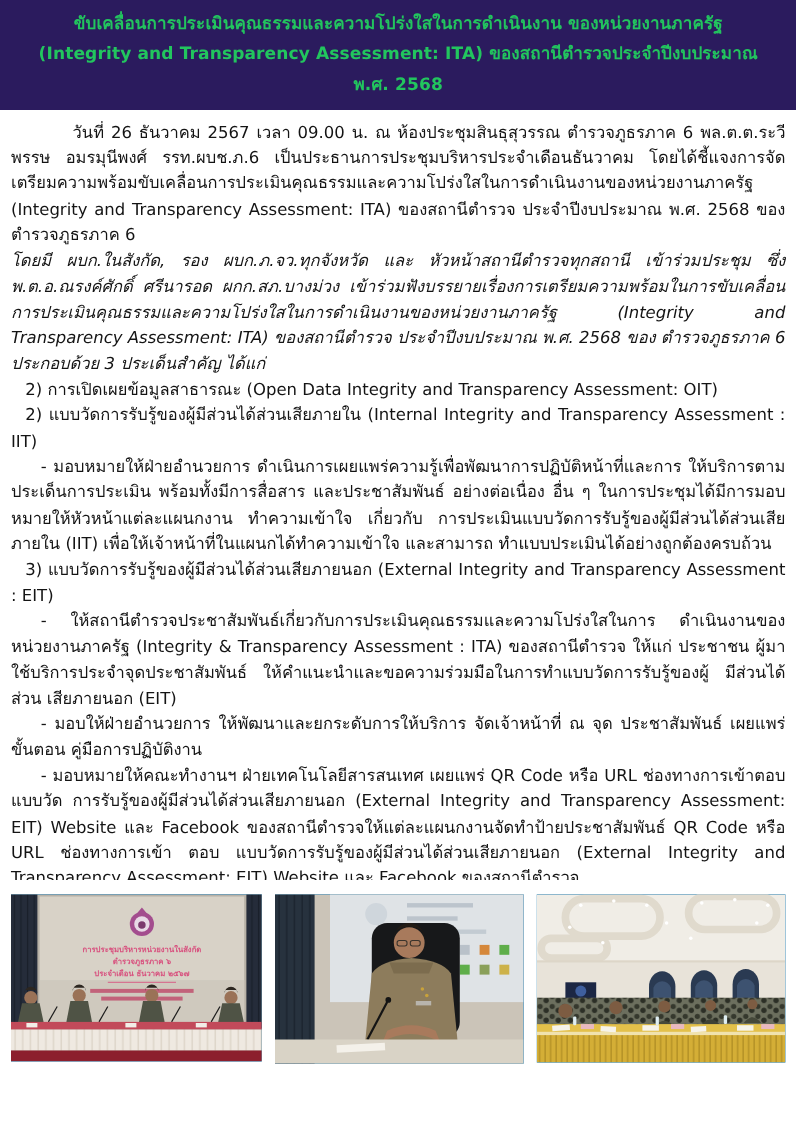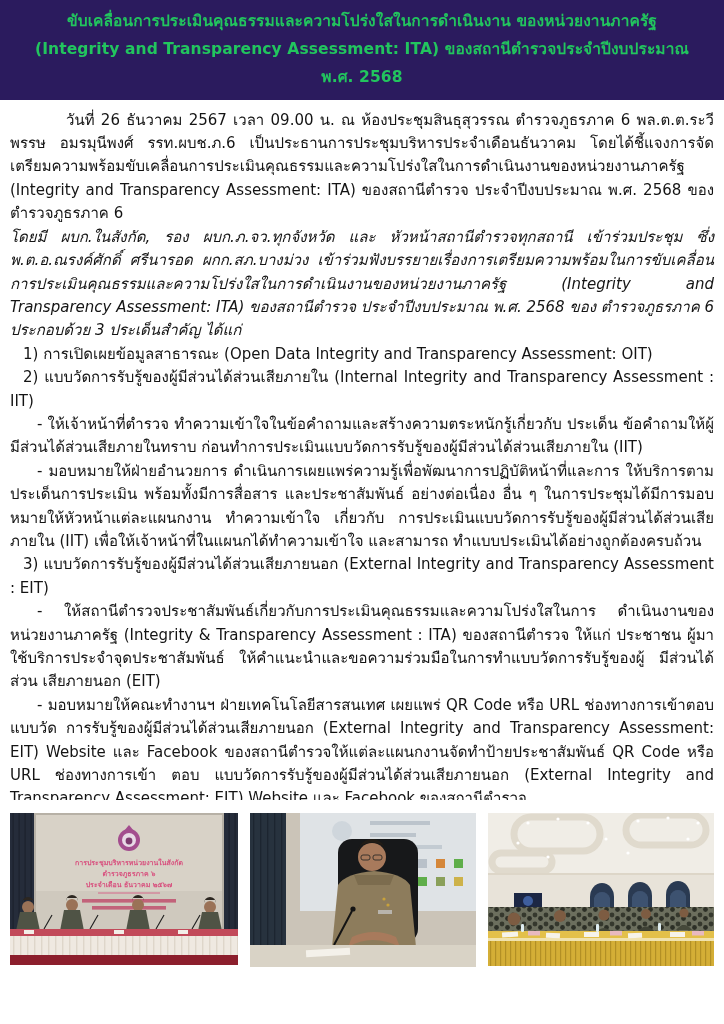--- a/index.html
+++ b/index.html
@@ -35,26 +35,26 @@
 </head>
 <body>
 
 <div class="header">
   <div class="title">ขับเคลื่อนการประเมินคุณธรรมและความโปร่งใสในการดำเนินงาน ของหน่วยงานภาครัฐ (Integrity and Transparency Assessment: ITA) ของสถานีตำรวจประจำปีงบประมาณ พ.ศ. 2568</div>
 </div>
 
 <div class="doc">
     <p class="para s-indent">วันที่ 26 ธันวาคม 2567 เวลา 09.00 น. ณ ห้องประชุมสินธุสุวรรณ ตำรวจภูธรภาค 6 พล.ต.ต.ระวีพรรษ อมรมุนีพงศ์ รรท.ผบช.ภ.6 เป็นประธานการประชุมบริหารประจำเดือนธันวาคม โดยได้ชี้แจงการจัดเตรียมความพร้อมขับเคลื่อนการประเมินคุณธรรมและความโปร่งใสในการดำเนินงานของหน่วยงานภาครัฐ (Integrity and Transparency Assessment: ITA) ของสถานีตำรวจ ประจำปีงบประมาณ พ.ศ. 2568 ของ ตำรวจภูธรภาค 6</p>
     <p class="para s-plain">โดยมี ผบก.ในสังกัด, รอง ผบก.ภ.จว.ทุกจังหวัด และ หัวหน้าสถานีตำรวจทุกสถานี เข้าร่วมประชุม ซึ่ง พ.ต.อ.ณรงค์ศักดิ์ ศรีนารอด ผกก.สภ.บางม่วง เข้าร่วมฟังบรรยายเรื่องการเตรียมความพร้อมในการขับเคลื่อนการประเมินคุณธรรมและความโปร่งใสในการดำเนินงานของหน่วยงานภาครัฐ (Integrity and Transparency Assessment: ITA) ของสถานีตำรวจ ประจำปีงบประมาณ พ.ศ. 2568 ของ ตำรวจภูธรภาค 6 ประกอบด้วย 3 ประเด็นสำคัญ ได้แก่</p>
-    <p class="para s-item">1) การเปิดเผยข้อมูลสาธารณะ (Open Data Integrity and Transparency Assessment: OIT)</p>
+    <p class="para s-item">2) การเปิดเผยข้อมูลสาธารณะ (Open Data Integrity and Transparency Assessment: OIT)</p>
     <p class="para s-item">2) แบบวัดการรับรู้ของผู้มีส่วนได้ส่วนเสียภายใน (Internal Integrity and Transparency Assessment : IIT)</p>
-    <p class="para s-dash">- ให้เจ้าหน้าที่ตำรวจ ทำความเข้าใจในข้อคำถามและสร้างความตระหนักรู้เกี่ยวกับ ประเด็น ข้อคำถามให้ผู้มีส่วนได้ส่วนเสียภายในทราบ ก่อนทำการประเมินแบบวัดการรับรู้ของผู้มีส่วนได้ส่วนเสียภายใน (IIT)</p>
     <p class="para s-dash">- มอบหมายให้ฝ่ายอำนวยการ ดำเนินการเผยแพร่ความรู้เพื่อพัฒนาการปฏิบัติหน้าที่และการ ให้บริการตามประเด็นการประเมิน พร้อมทั้งมีการสื่อสาร และประชาสัมพันธ์ อย่างต่อเนื่อง อื่น ๆ ในการประชุมได้มีการมอบหมายให้หัวหน้าแต่ละแผนกงาน ทำความเข้าใจ เกี่ยวกับ การประเมินแบบวัดการรับรู้ของผู้มีส่วนได้ส่วนเสียภายใน (IIT) เพื่อให้เจ้าหน้าที่ในแผนกได้ทำความเข้าใจ และสามารถ ทำแบบประเมินได้อย่างถูกต้องครบถ้วน</p>
     <p class="para s-item">3) แบบวัดการรับรู้ของผู้มีส่วนได้ส่วนเสียภายนอก (External Integrity and Transparency Assessment : EIT)</p>
     <p class="para s-dash">- ให้สถานีตำรวจประชาสัมพันธ์เกี่ยวกับการประเมินคุณธรรมและความโปร่งใสในการ ดำเนินงานของหน่วยงานภาครัฐ (Integrity &amp; Transparency Assessment : ITA) ของสถานีตำรวจ ให้แก่ ประชาชน ผู้มาใช้บริการประจำจุดประชาสัมพันธ์ ให้คำแนะนำและขอความร่วมมือในการทำแบบวัดการรับรู้ของผู้ มีส่วนได้ ส่วน เสียภายนอก (EIT)</p>
+    <p class="para s-dash">- มอบให้ฝ่ายอำนวยการ ให้พัฒนาและยกระดับการให้บริการ จัดเจ้าหน้าที่ ณ จุด ประชาสัมพันธ์ เผยแพร่ ขั้นตอน คู่มือการปฏิบัติงาน</p>
     <p class="para s-dash">- มอบหมายให้คณะทำงานฯ ฝ่ายเทคโนโลยีสารสนเทศ เผยแพร่ QR Code หรือ URL ช่องทางการเข้าตอบ แบบวัด การรับรู้ของผู้มีส่วนได้ส่วนเสียภายนอก (External Integrity and Transparency Assessment: EIT) Website และ Facebook ของสถานีตำรวจให้แต่ละแผนกงานจัดทำป้ายประชาสัมพันธ์ QR Code หรือ URL ช่องทางการเข้า ตอบ แบบวัดการรับรู้ของผู้มีส่วนได้ส่วนเสียภายนอก (External Integrity and Transparency Assessment: EIT) Website และ Facebook ของสถานีตำรวจ</p>
   </div>
 
 <div class="photos">
 
   <div class="photo">
     <svg width="228" height="152" viewBox="0 0 228 152" xmlns="http://www.w3.org/2000/svg">
       <defs>
         <pattern id="lace" width="7" height="20" patternUnits="userSpaceOnUse">
           <rect width="7" height="20" fill="#efe9e1"></rect>

